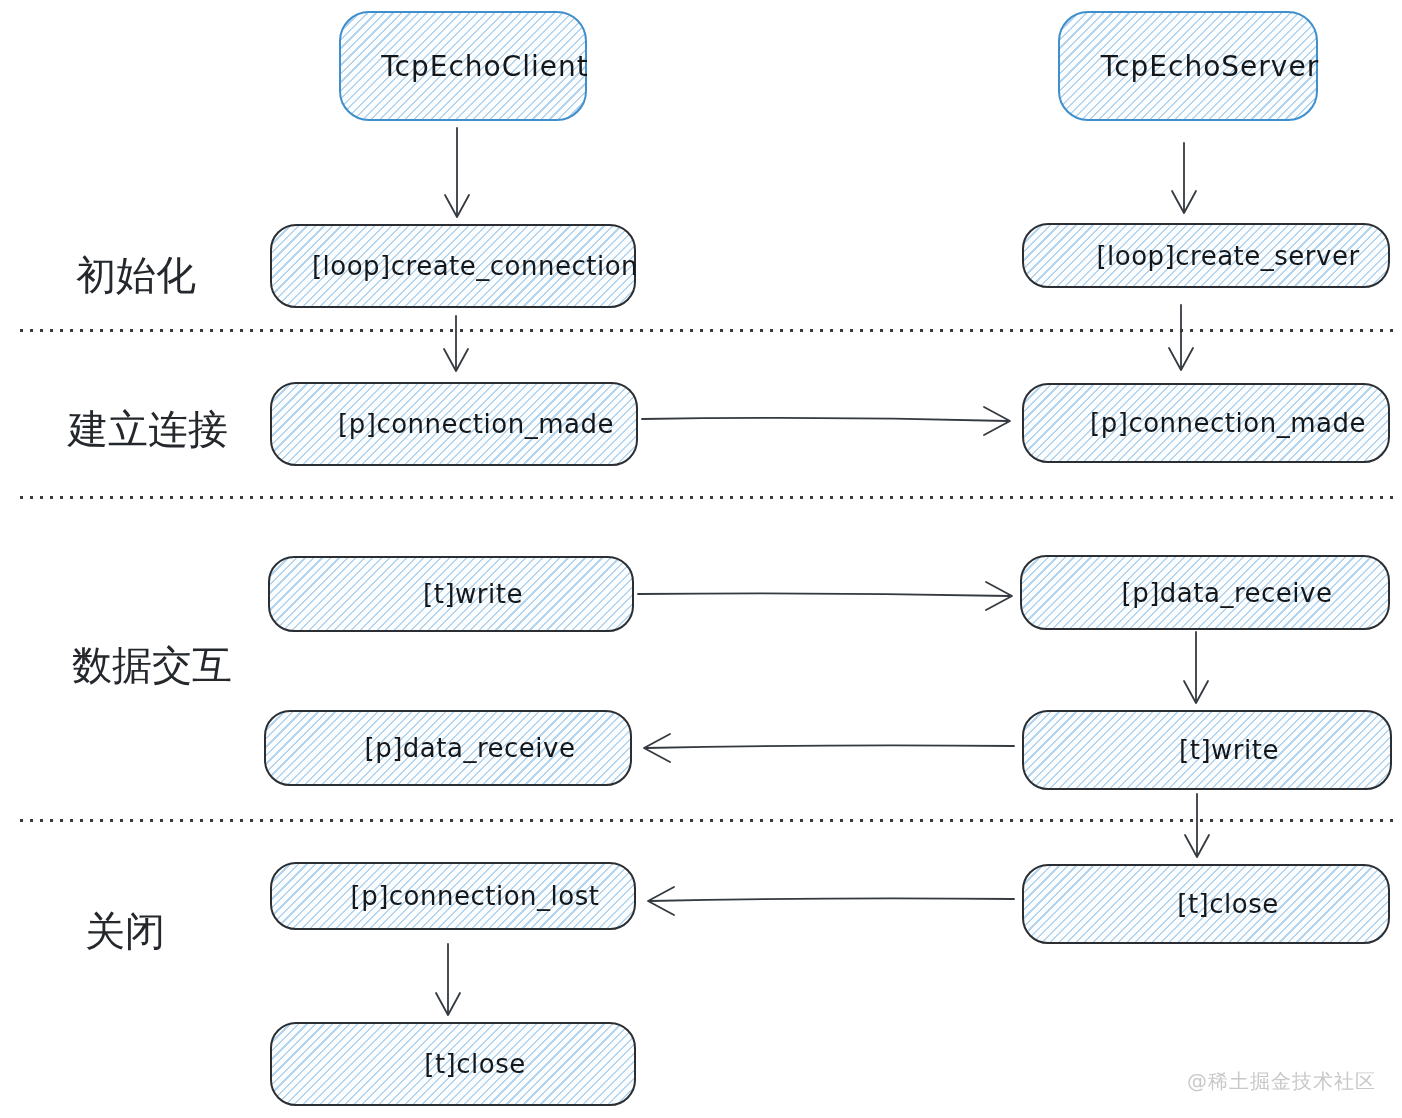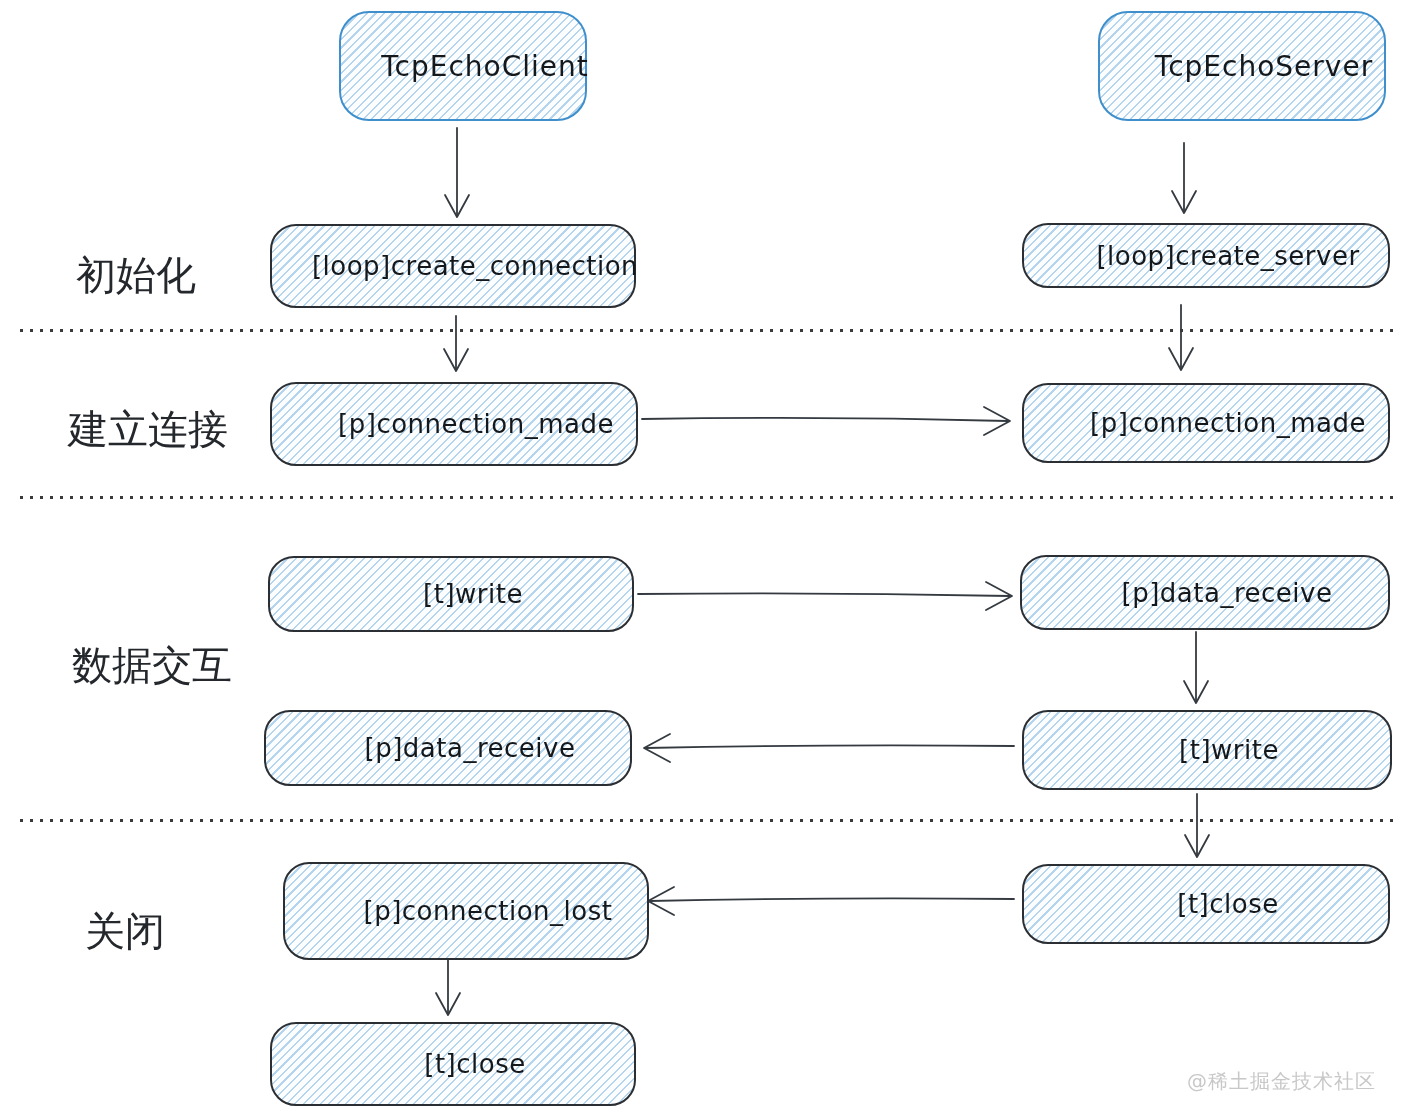--- a/index.html
+++ b/index.html
@@ -130,21 +130,21 @@
   <div class="sep" style="top:819px"></div>
 
   <div class="phase" style="left:76px;top:248px">初始化</div>
   <div class="phase" style="left:68px;top:402px">建立连接</div>
   <div class="phase" style="left:72px;top:638px">数据交互</div>
   <div class="phase" style="left:85px;top:904px">关闭</div>
 
   <div class="box actor" style="left:339px;top:11px;width:248px;height:110px">
     <span>TcpEchoClient</span>
   </div>
-  <div class="box actor" style="left:1098px;top:11px;width:288px;height:110px">
+  <div class="box actor" style="left:1058px;top:11px;width:260px;height:110px">
     <span>TcpEchoServer</span>
   </div>
 
   <div class="box node" style="left:270px;top:224px;width:366px;height:84px">
     <span>[loop]create_connection</span>
   </div>
   <div class="box node" style="left:1022px;top:223px;width:368px;height:65px">
     <span>[loop]create_server</span>
   </div>
 
@@ -162,21 +162,21 @@
     <span>[p]data_receive</span>
   </div>
 
   <div class="box node" style="left:264px;top:710px;width:368px;height:76px">
     <span>[p]data_receive</span>
   </div>
   <div class="box node" style="left:1022px;top:710px;width:370px;height:80px">
     <span>[t]write</span>
   </div>
 
-  <div class="box node" style="left:283px;top:862px;width:366px;height:98px">
+  <div class="box node" style="left:270px;top:862px;width:366px;height:68px">
     <span>[p]connection_lost</span>
   </div>
   <div class="box node" style="left:1022px;top:864px;width:368px;height:80px">
     <span>[t]close</span>
   </div>
 
   <div class="box node" style="left:270px;top:1022px;width:366px;height:84px">
     <span>[t]close</span>
   </div>
 

